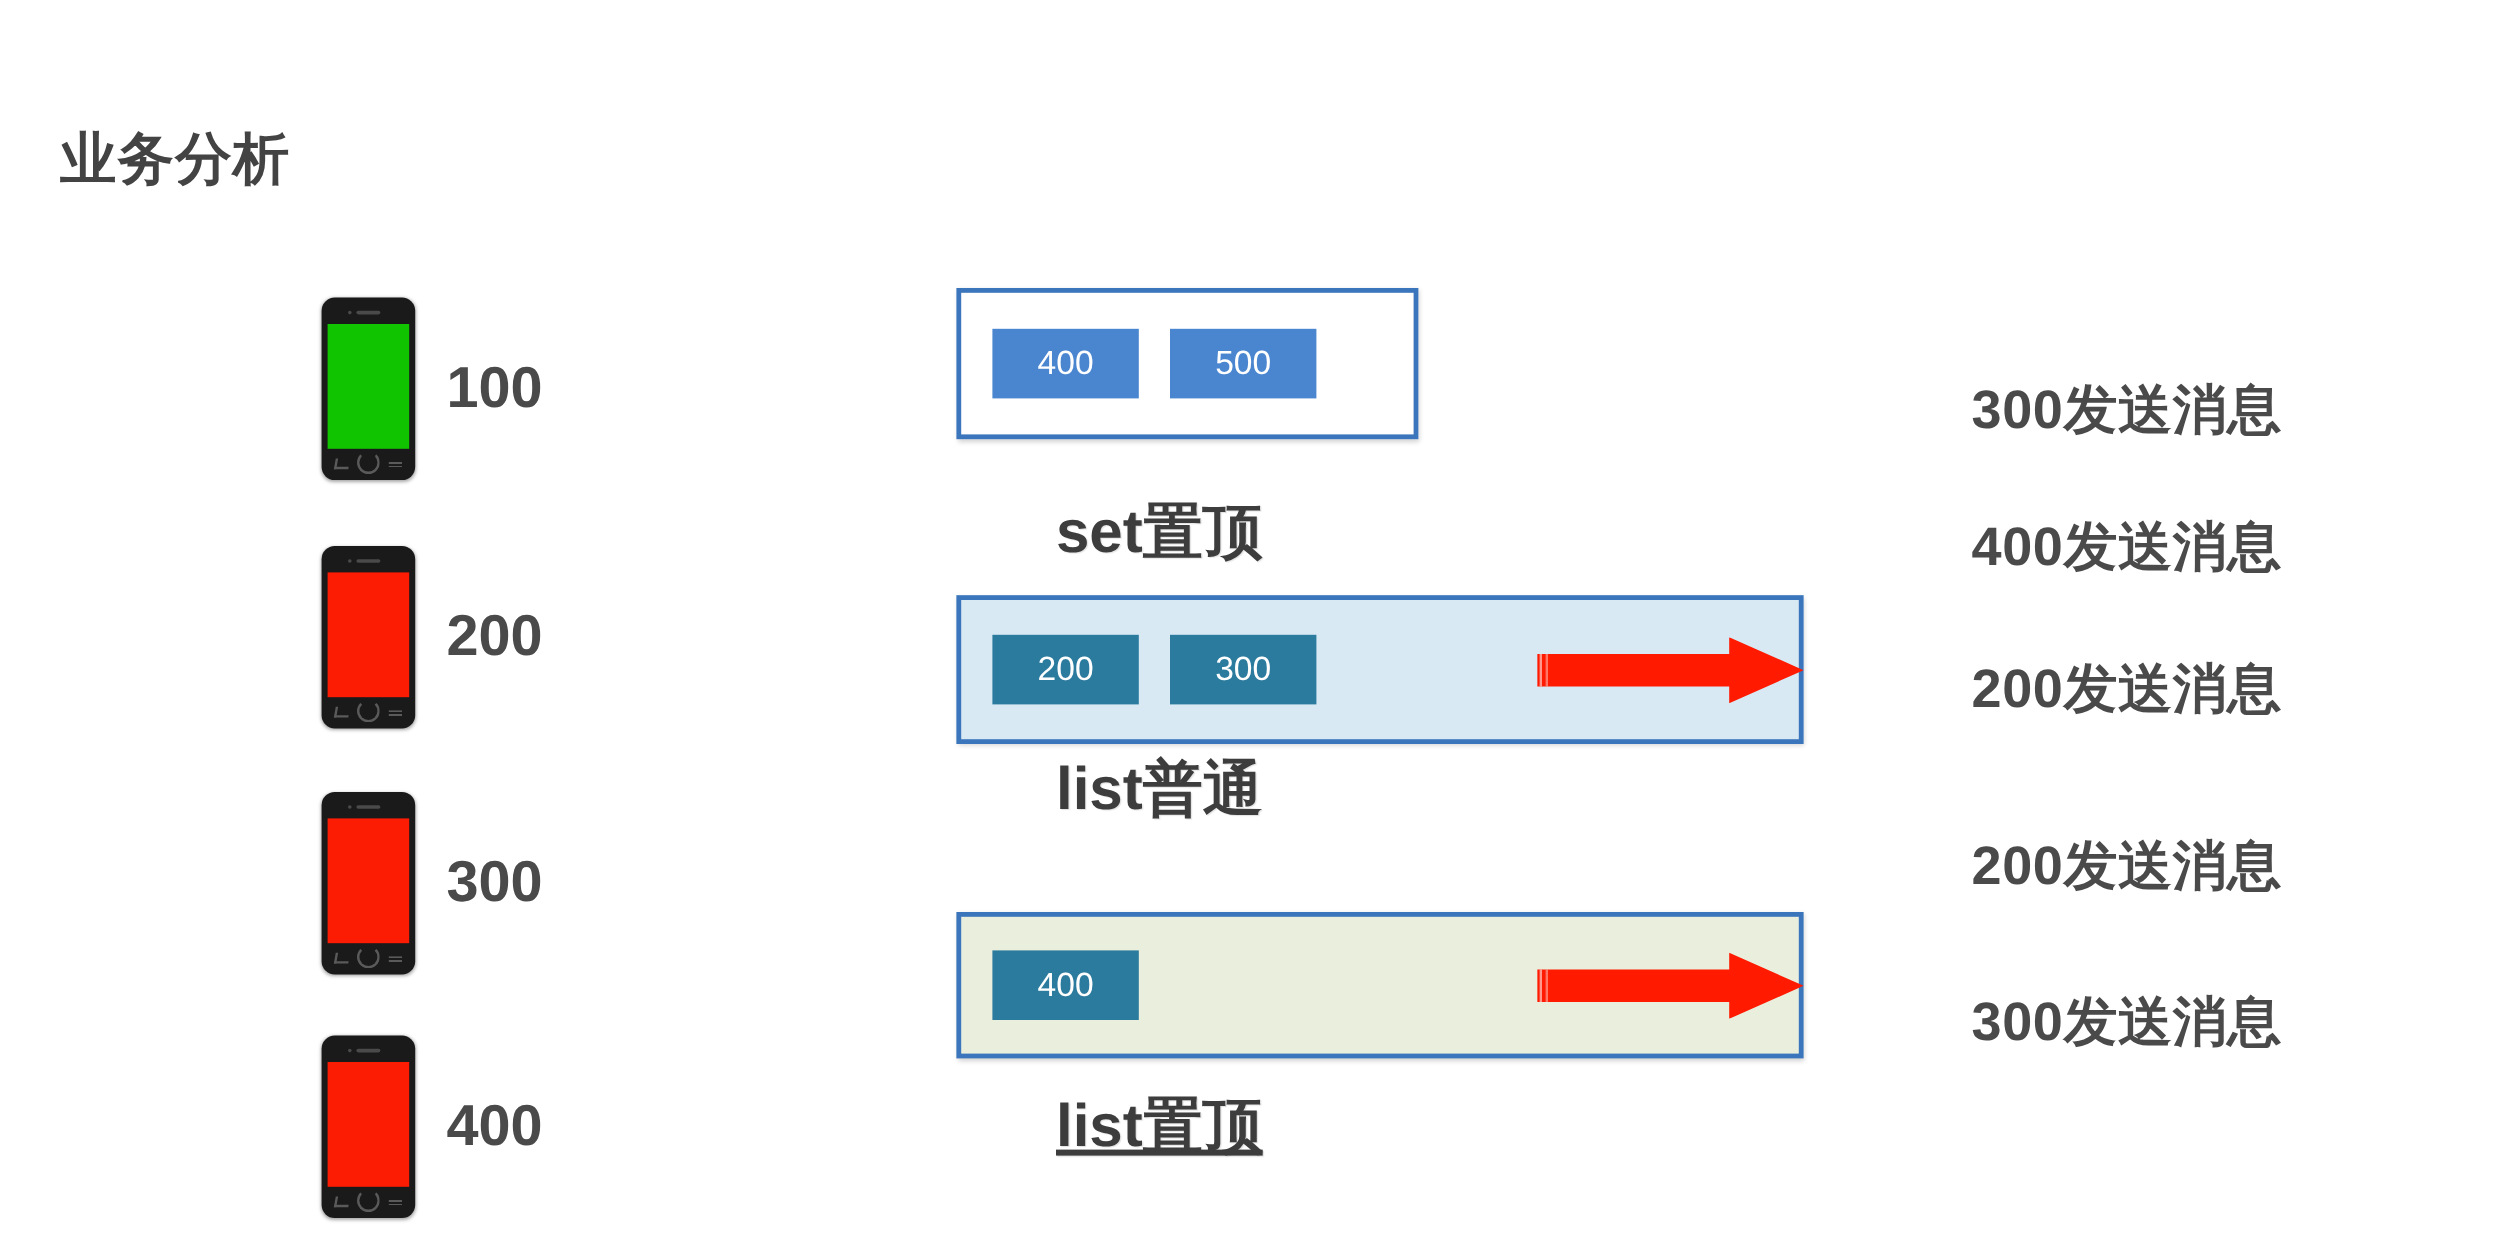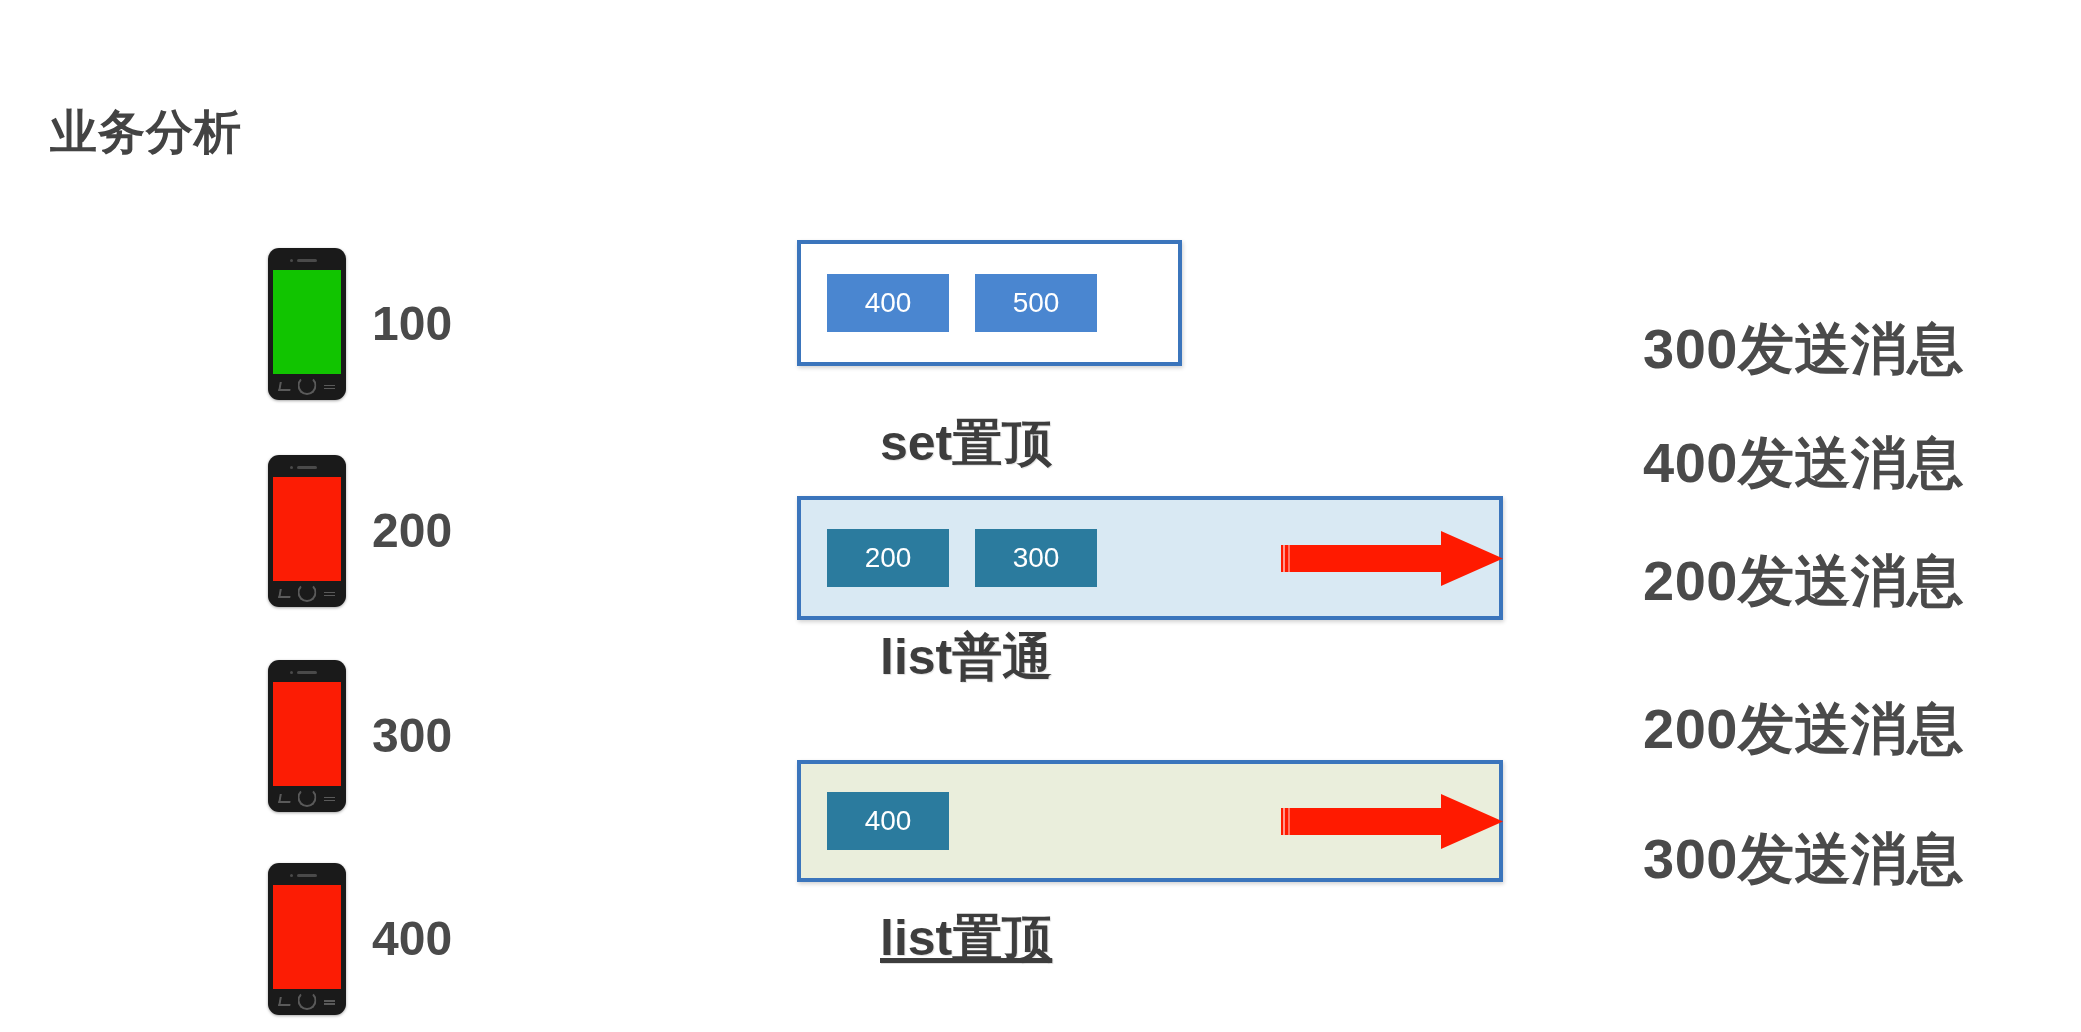--- a/index.html
+++ b/index.html
@@ -156,21 +156,21 @@
 
   
   .arrow {
     position: absolute;
     display: block;
   }
 
   
   .msg-item {
     position: absolute;
-    font-size: 56px;
+    font-size: 45px;
     font-weight: bold;
     color: #4a4a4a;
     white-space: nowrap;
     letter-spacing: 0.5px;
   }
 </style>
 </head>
 <body>
 
 <div id="canvas">

